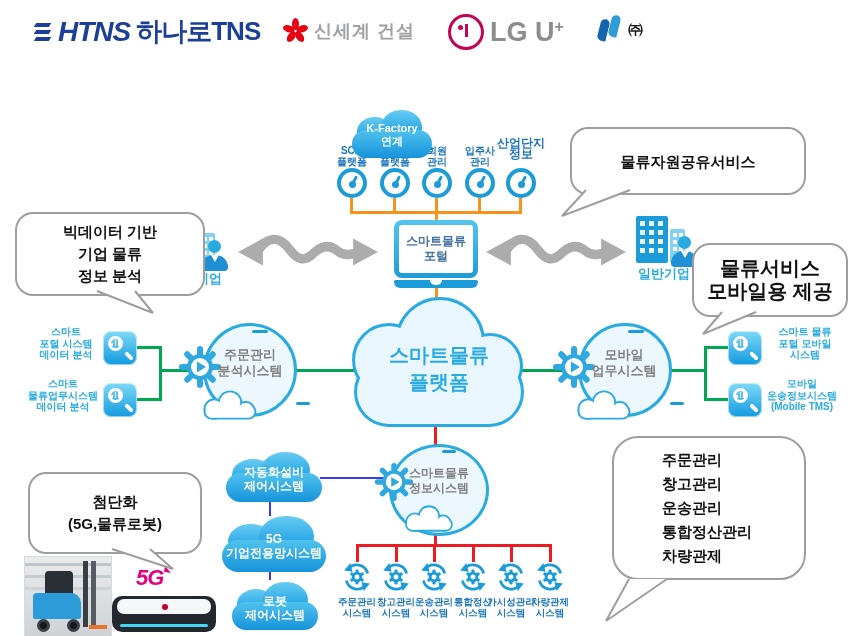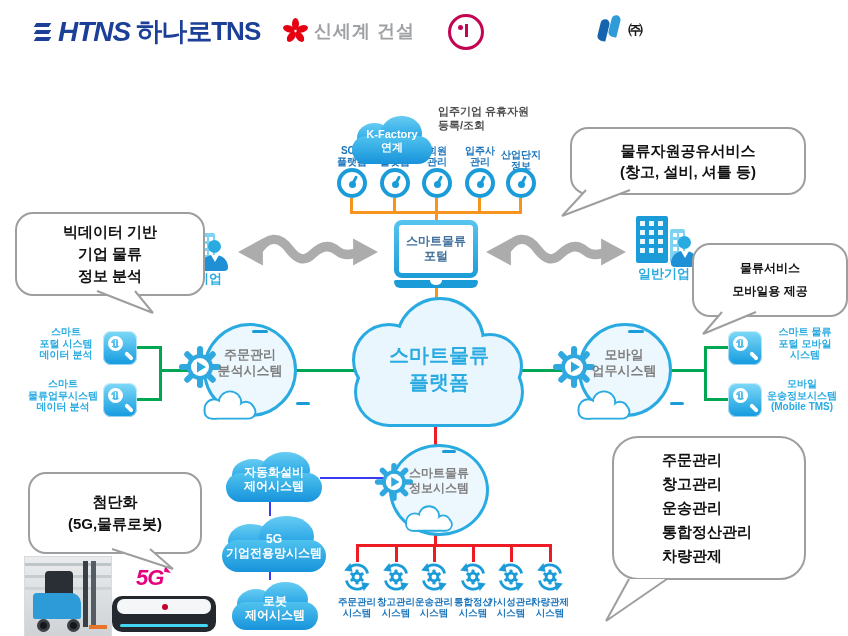--- a/index.html
+++ b/index.html
@@ -112,60 +112,57 @@
         <i></i>
         <i></i>
         <i></i>
         <i></i>
         <i></i>
       </span>
     <span class="ssg-txt">신세계 건설</span>
   </div>
   <div class="logo" style="left:448px;top:14px;">
     <span class="lg-circle"></span>
+    <span class="lg-txt"><span>LG U</span><span class="lg-plus">+</span></span>
   </div>
   <div class="logo" style="left:598px;top:15px;">
     <span class="bw-mark">
         <i></i>
         <i></i>
       </span>
     <span class="bw-pre">㈜</span>
   </div>
 
-  <div class="bcloud" style="left:352px;top:114px;width:80px;height:50px;">
+  <div class="bcloud" style="left:352px;top:108px;width:80px;height:50px;">
     <i class="pA"></i>
       <i class="pB"></i>
       <i class="base"></i>
     <div class="btxt" style="font-size:11px;line-height:13px;">
       <span>K-Factory</span>
       <span>연계</span>
     </div>
   </div>
-  <div class="lbl" style="left:438px;top:104px;width:112px;text-align:left;font-size:11px;line-height:14px;color:#4D4D4D;z-index:2;">
-    <div>입주기업 유휴자원</div>
-    <div>등록/조회</div>
-  </div>
 
   <div class="lbl" style="left:326px;top:145px;width:52px;font-size:10px;line-height:11px;color:#1B75BC;">
       <div>SCM</div>
       <div>플랫폼</div>
     </div>
   <div class="lbl" style="left:369px;top:145px;width:52px;font-size:10px;line-height:11px;color:#1B75BC;">
       <div>공유</div>
       <div>플랫폼</div>
     </div>
   <div class="lbl" style="left:411px;top:145px;width:52px;font-size:10px;line-height:11px;color:#1B75BC;">
       <div>회원</div>
       <div>관리</div>
     </div>
   <div class="lbl" style="left:454px;top:145px;width:52px;font-size:10px;line-height:11px;color:#1B75BC;">
       <div>입주사</div>
       <div>관리</div>
     </div>
-  <div class="lbl" style="left:495px;top:149px;width:52px;font-size:10px;line-height:11px;color:#1B75BC;">
+  <div class="lbl" style="left:495px;top:138px;width:52px;font-size:12px;line-height:11px;color:#1B75BC;">
       <div>산업단지</div>
       <div>정보</div>
     </div>
   <div class="gauge" style="left:337px;top:168px;">
       <span class="needle"></span>
       <span class="hub"></span>
     </div>
   <div class="gauge" style="left:380px;top:168px;">
       <span class="needle"></span>
       <span class="hub"></span>
@@ -187,38 +184,37 @@
   <div class="ln orange" style="left:393px;top:198px;width:3px;height:14px;"></div>
   <div class="ln orange" style="left:435px;top:198px;width:3px;height:14px;"></div>
   <div class="ln orange" style="left:478px;top:198px;width:3px;height:14px;"></div>
   <div class="ln orange" style="left:519px;top:198px;width:3px;height:14px;"></div>
   <div class="ln orange" style="left:350px;top:211px;width:172px;height:3px;"></div>
   <div class="ln orange" style="left:435px;top:211px;width:3px;height:10px;"></div>
   <div class="ln orange" style="left:435px;top:287px;width:3px;height:22px;"></div>
 
   <div class="bubble" style="left:570px;top:127px;width:232px;height:64px;font-size:15px;line-height:21px;">
     <div>물류자원공유서비스</div>
-    <div>(창고, 설비, 셔틀 등)</div>
   </div>
   <svg class="tail" style="left:558px;top:189px;" width="78" height="30">
       <polygon points="72,1 28,1 4,27"></polygon>
       <path d="M72 1 L4 27 M28 1 L4 27"></path>
     </svg>
 
   <div class="bubble" style="left:15px;top:212px;width:186px;height:80px;font-size:15px;line-height:22px;">
     <div>빅데이터 기반</div>
     <div>기업 물류</div>
     <div>정보 분석</div>
   </div>
   <svg class="tail" style="left:85px;top:290px;" width="72" height="26">
       <polygon points="12,1 50,1 68,23"></polygon>
       <path d="M12 1 L68 23 M50 1 L68 23"></path>
     </svg>
 
-  <div class="bubble" style="left:692px;top:243px;width:152px;height:70px;font-size:12px;line-height:23px;justify-content:center;">
+  <div class="bubble" style="left:692px;top:243px;width:152px;height:70px;font-size:20px;line-height:23px;justify-content:center;">
     <div>물류서비스</div>
     <div>모바일용 제공</div>
   </div>
   <svg class="tail" style="left:698px;top:311px;" width="66" height="26">
       <polygon points="58,1 24,1 5,23"></polygon>
       <path d="M58 1 L5 23 M24 1 L5 23"></path>
     </svg>
 
   <div class="bubble" style="left:28px;top:472px;width:170px;height:78px;font-size:15px;line-height:22px;">
     <div>첨단화</div>

